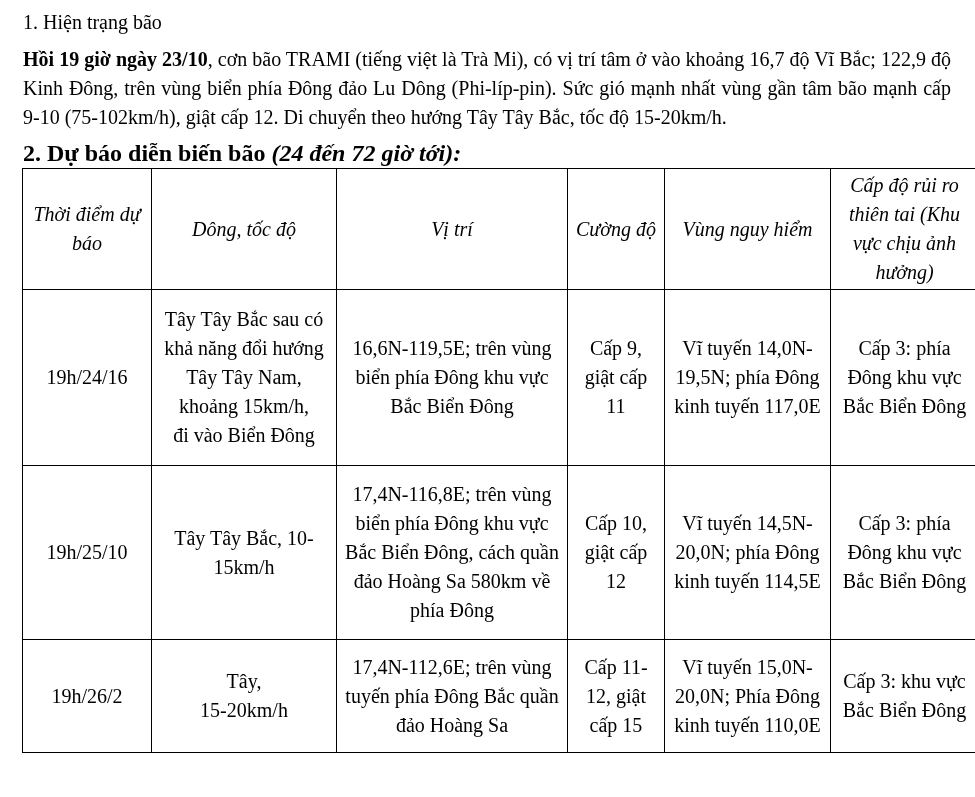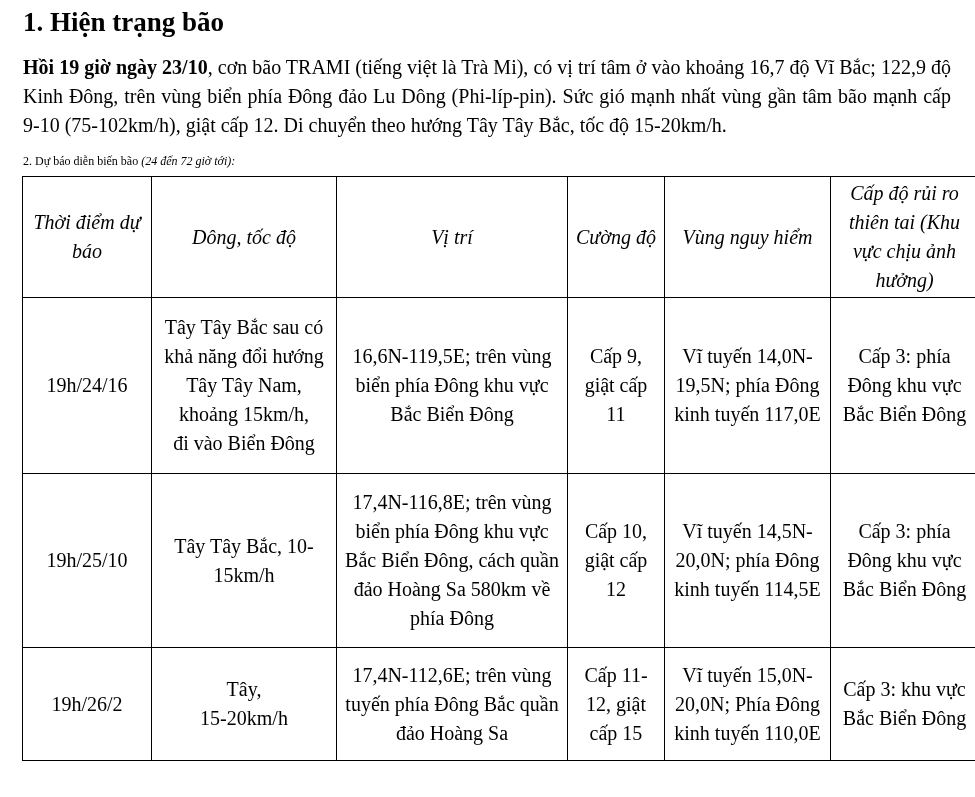--- a/index.html
+++ b/index.html
@@ -12,37 +12,37 @@
     font-family: "Liberation Serif", "DejaVu Serif", serif;
     color: #000000;
   }
   .page {
     width: 975px;
     height: 797px;
     position: relative;
     box-sizing: border-box;
   }
   .heading1 {
-    margin: 8px 23px 16px 23px;
-    font-size: 27px;
+    margin: 8px 23px 8px 23px;
+    font-size: 20px;
     line-height: 29px;
-    font-weight: bold;
+    font-weight: normal;
   }
   .storm-paragraph {
     margin: 4px 24px 0 23px;
     font-size: 20px;
     line-height: 29px;
     text-align: justify;
   }
   .storm-paragraph .lead-bold { font-weight: bold; }
   .heading2 {
     margin: 7px 23px 0 23px;
-    font-size: 12px;
+    font-size: 24px;
     line-height: 29px;
-    font-weight: normal;
+    font-weight: bold;
   }
   .heading2 .h2-italic { font-style: italic; }
   table.forecast {
     margin-left: 22px;
     border-collapse: collapse;
     table-layout: fixed;
     width: 956px;
     font-size: 20px;
     line-height: 29px;
   }

